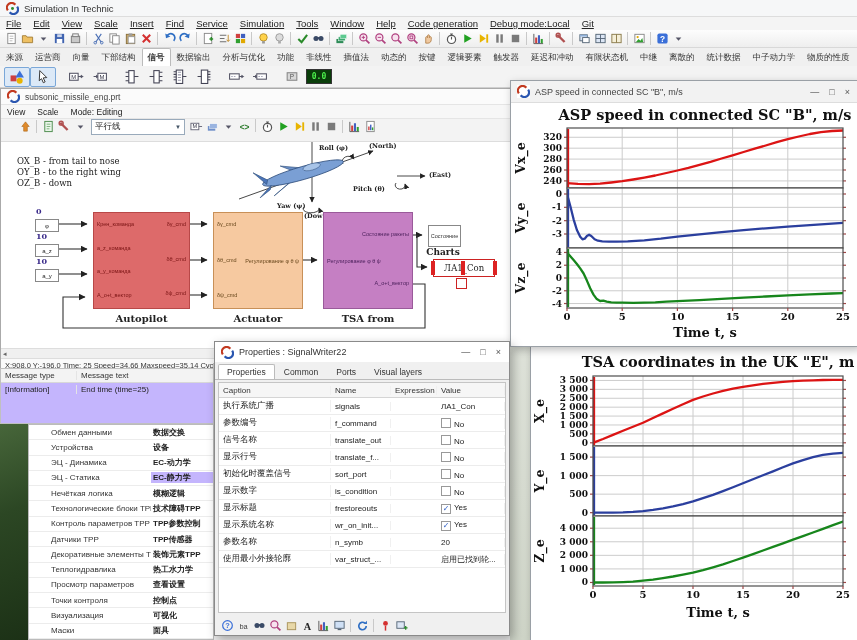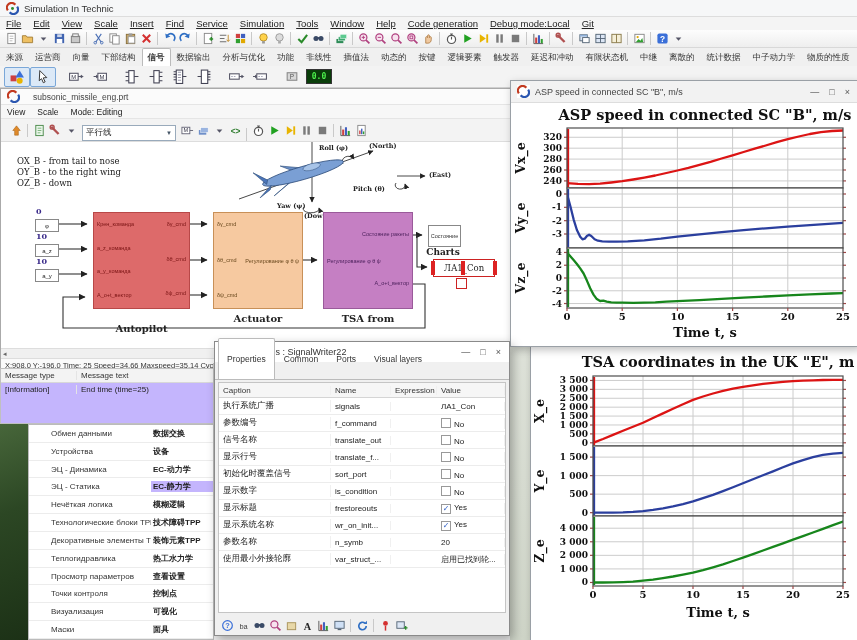--- a/index.html
+++ b/index.html
@@ -29,25 +29,25 @@
   .pbi.pushed{border:1px solid #7aa7d8;background:#dce9f7;border-radius:2px;}
   .pdisp{display:inline-flex;align-items:center;justify-content:center;width:24px;height:13px;background:#0a3d0a;
     color:#4cf04c;font:bold 8px "DejaVu Sans Mono",monospace;border:1px solid #333;margin-left:2px;}
   
   .win{position:absolute;background:#fff;border:1px solid #9aa0a6;box-shadow:2px 3px 8px rgba(0,0,0,.25);}
   .win-titlebar{height:21px;background:#f2f2f2;border-bottom:1px solid #ddd;display:flex;align-items:center;
     gap:4px;padding:0 4px;font-size:9px;color:#444;}
   .win-btns{margin-left:auto;display:flex;gap:10px;font-size:9px;color:#555;padding-right:4px;}
   
   #schem{position:absolute;left:0;top:88px;width:512px;height:280px;background:#fff;border:1px solid #aaa;box-sizing:border-box;}
-  .schem-titlebar{height:15px;display:flex;align-items:center;gap:12px;padding-left:4px;font-size:8.5px;color:#444;
+  .schem-titlebar{height:15px;display:flex;align-items:center;gap:4px;padding-left:4px;font-size:8.5px;color:#444;
     background:#fbfbfb;border-bottom:1px solid #e5e5e5;}
   #schem-menu{height:13px;display:flex;align-items:center;font-size:8.5px;background:#f7f7f7;border-bottom:1px solid #e5e5e5;}
   #schem-menu .mi{padding:0 6px;}
-  .schem-toolbar{height:22px;display:flex;align-items:flex-end;background:#f3f3f3;border-bottom:1px solid #ddd;padding-left:7px;}
+  .schem-toolbar{height:22px;display:flex;align-items:flex-start;background:#f3f3f3;border-bottom:1px solid #ddd;padding-left:16px;}
   .combo{display:inline-flex;align-items:center;justify-content:space-between;width:86px;height:14px;border:1px solid #9ab;
     background:#fff;font-size:8.5px;padding:0 3px;margin:0 3px;}
   .schem-canvas{position:relative;height:206px;background:#fff;overflow:hidden;}
   .schem-scrollbar{height:9px;background:#f0f0f0;border-top:1px solid #ddd;font-size:7px;color:#666;display:flex;align-items:center;padding-left:2px;}
   .schem-status{height:13px;border-top:1px solid #ddd;font-size:7.5px;color:#333;display:flex;align-items:center;padding-left:4px;background:#fafafa;}
   .anno{position:absolute;left:16px;top:14px;font:8.5px "DejaVu Serif",serif;color:#1a1a1a;line-height:11px;}
   .axlbl{position:absolute;font:700 6.5px "DejaVu Serif",serif;color:#222;white-space:nowrap;}
   .src{position:absolute;width:22px;height:11px;border:1px solid #888;background:#fff;display:flex;align-items:center;
     justify-content:center;font-size:6px;color:#222;}
   .srcv{position:absolute;font:700 8px "DejaVu Serif",serif;color:#3a2a8a;}
@@ -76,21 +76,21 @@
     box-sizing:border-box;display:flex;flex-direction:column;}
   .librow{flex:1;display:flex;align-items:center;border-bottom:1px solid #ececec;font-size:8px;padding-left:16px;}
   .librow .ru{width:100px;padding-left:6px;color:#333;overflow:hidden;white-space:nowrap;}
   .librow .zh{flex:1;padding-left:2px;color:#222;font-weight:600;white-space:nowrap;overflow:hidden;}
   .librow.sel .zh{background:#c4b5fd;}
   
   #props{position:absolute;left:214px;top:341px;width:296px;height:295px;background:#f0f0f0;border:1px solid #8a8a8a;
     box-shadow:3px 4px 10px rgba(0,0,0,.3);box-sizing:border-box;display:flex;flex-direction:column;}
   .p-titlebar{height:20px;background:#fff;display:flex;align-items:center;gap:4px;padding:0 4px;font-size:9px;color:#333;}
   #p-tabs{height:17px;display:flex;align-items:flex-end;padding-left:3px;background:#f0f0f0;border-bottom:1px solid #bbb;font-size:8.5px;}
-  .ptab{padding:15px 8px;border:1px solid transparent;border-bottom:none;color:#333;}
+  .ptab{padding:2px 8px;border:1px solid transparent;border-bottom:none;color:#333;}
   .ptab.sel{background:#fff;border-color:#bbb;border-radius:2px 2px 0 0;}
   .p-grid{flex:1;background:#fff;border:1px solid #c5c5c5;margin:2px 3px;overflow:hidden;font-size:8px;}
   .p-gr{display:grid;grid-template-columns:112px 60px 46px 1fr;height:16px;align-items:center;border-bottom:1px solid #ececec;}
   .p-gr>span{padding-left:4px;overflow:hidden;white-space:nowrap;border-right:1px solid #f0f0f0;}
   .p-gr.head{background:#f6f6f6;border-bottom:1px solid #d5d5d5;color:#333;height:14px;}
   .p-gr .cap{font-size:8.5px;}
   .cb{display:inline-block;width:8px;height:8px;border:1px solid #999;background:#fff;margin-right:3px;
     font-size:8px;line-height:8px;color:#2f5fc4;text-align:center;vertical-align:-1px;}
   .p-toolbar{height:20px;display:flex;align-items:center;padding-left:4px;background:#f0f0f0;}
   
@@ -659,21 +659,21 @@
           <span class="plbl">a_z_команда</span>
           <span class="plbl">a_y_команда</span>
           <span class="plbl">A_o+t_вектор</span>
         </div>
         <div class="ports-r" style="color:#7a1414;">
           <span class="plbl">δγ_cmd</span>
           <span class="plbl">δθ_cmd</span>
           <span class="plbl">δψ_cmd</span>
         </div>
       </div>
-      <div class="blkcap" style="left:92px;top:171px;width:97px;margin-top:10px;">Autopilot</div>
+      <div class="blkcap" style="left:92px;top:171px;width:97px;">Autopilot</div>
 
       
       <div class="blk" style="left:212px;top:70px;width:90px;height:97px;background:#f6c9a0;border-color:#c89058;">
         <div class="ports-l" style="color:#6b4a1f;">
           <span class="plbl">δγ_cmd</span>
           <span class="plbl">δθ_cmd</span>
           <span class="plbl">δψ_cmd</span>
         </div>
         <span class="plbl" style="position:absolute;right:3px;top:45px;color:#6b4a1f;">Регулирование φ θ ψ</span>
       </div>
@@ -743,20 +743,28 @@
     <span class="ru">ЭЦ - Статика</span>
     <span class="zh">EC-静力学</span>
   </div>
       <div class="librow">
     <span class="ru">Нечёткая логика</span>
     <span class="zh">模糊逻辑</span>
   </div>
       <div class="librow">
     <span class="ru">Технологические блоки ТРР</span>
     <span class="zh">技术障碍TPP</span>
+  </div>
+      <div class="librow">
+    <span class="ru">Контроль параметров ТРР</span>
+    <span class="zh">TPP参数控制</span>
+  </div>
+      <div class="librow">
+    <span class="ru">Датчики ТРР</span>
+    <span class="zh">TPP传感器</span>
   </div>
       <div class="librow">
     <span class="ru">Декоративные элементы ТРР</span>
     <span class="zh">装饰元素TPP</span>
   </div>
       <div class="librow">
     <span class="ru">Теплогидравлика</span>
     <span class="zh">热工水力学</span>
   </div>
       <div class="librow">

